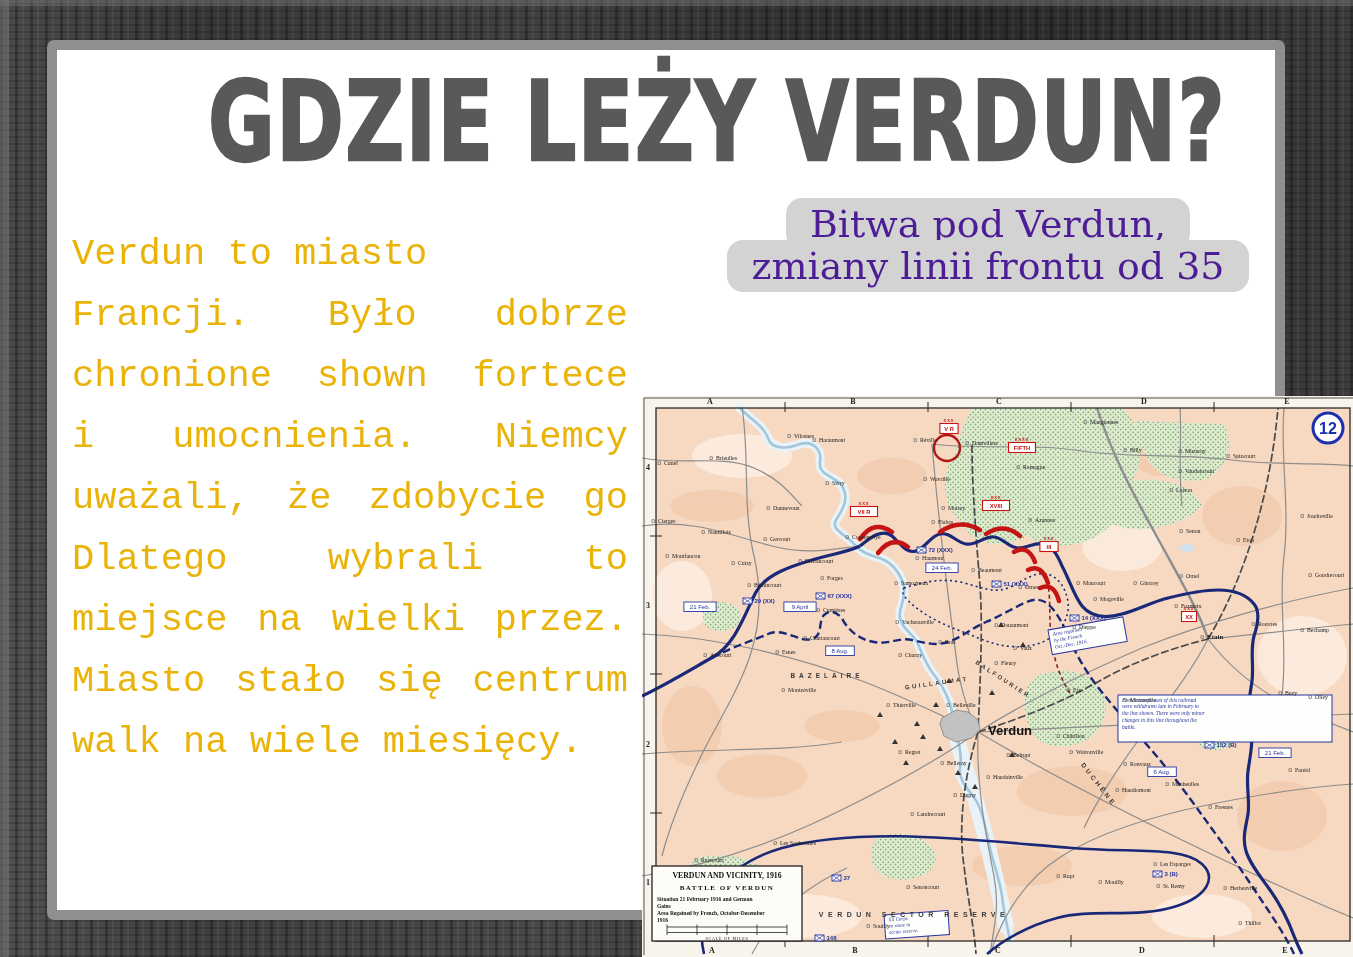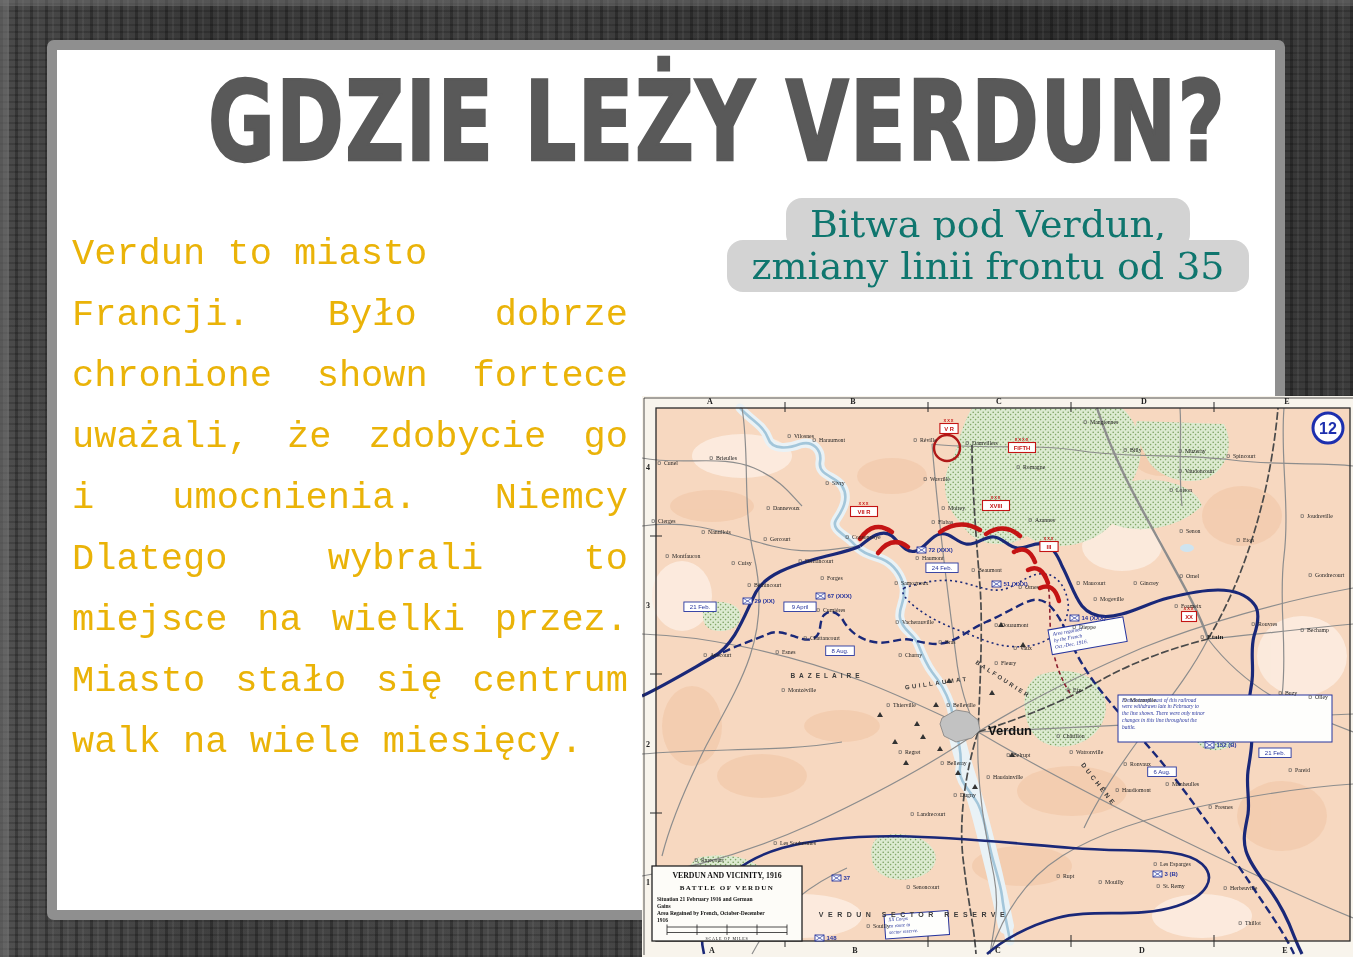--- a/index.html
+++ b/index.html
@@ -21,21 +21,21 @@
   .title{position:absolute;left:47px;top:58px;width:1238px;text-align:center;z-index:2;
          font:bold 110px "DejaVu Sans",sans-serif;color:#595959;-webkit-text-stroke:2.5px #595959;
          letter-spacing:2px;white-space:nowrap;transform:scaleX(.74);transform-origin:center}
   .para{position:absolute;left:72px;top:224px;width:556px;z-index:2}
   .pline{font-family:Liberation Mono, monospace;font-size:37px;line-height:61px;color:#eab308;white-space:nowrap}
   .pline.j{white-space:normal;text-align:justify;text-align-last:justify}
   .caption{position:absolute;left:688px;top:198px;width:600px;text-align:center;z-index:3}
   .capline{line-height:1}
   .capline + .capline{margin-top:-10px}
   .capline span{display:inline-block;background:#d3d3d3;border-radius:16px;padding:7px 24px;
-        font-family:"DejaVu Serif",serif;font-size:38px;color:#0f766e}
+        font-family:"DejaVu Serif",serif;font-size:38px;color:#4c1d95}
   .mapwrap{position:absolute;left:642px;top:396px;width:711px;height:561px;z-index:5;background:#f8f4ec}
   svg{display:block}
   svg text{font-family:"Liberation Serif",serif}
   .gridtxt{font-weight:bold;font-size:8px;fill:#222}
   .town{fill:#222}
   .townsym{fill:none;stroke:#555;stroke-width:.6}
   .redmark{font-family:"Liberation Sans",sans-serif;font-weight:bold;font-size:4px;fill:#c41414;letter-spacing:1px}
   .redrect{fill:#fff;stroke:#c41414;stroke-width:1.1}
   .redlbl{font-family:"Liberation Sans",sans-serif;font-weight:bold;font-size:5.8px;fill:#c41414}
   .bluflag{fill:#fff;stroke:#27359e;stroke-width:.9}
@@ -59,22 +59,22 @@
 <div class="edge-l"></div>
 <div class="edge-t"></div>
 <div class="card"></div>
 
 <div class="title">GDZIE LEŻY VERDUN?</div>
 
 <div class="para">
     <div class="pline">Verdun to miasto</div>
     <div class="pline j">Francji. Było dobrze</div>
     <div class="pline j">chronione shown fortece</div>
+    <div class="pline j">i umocnienia. Niemcy</div>
     <div class="pline j">uważali, że zdobycie go</div>
-    <div class="pline j">i umocnienia. Niemcy</div>
     <div class="pline j">Dlatego wybrali to</div>
     <div class="pline j">miejsce na wielki przez.</div>
     <div class="pline j">Miasto stało się centrum</div>
     <div class="pline">walk na wiele miesięcy.</div>
   </div>
 
 <div class="caption">
     <div class="capline"><span>Bitwa pod Verdun,</span></div>
     <div class="capline"><span>zmiany linii frontu od 35</span></div>
   </div>

